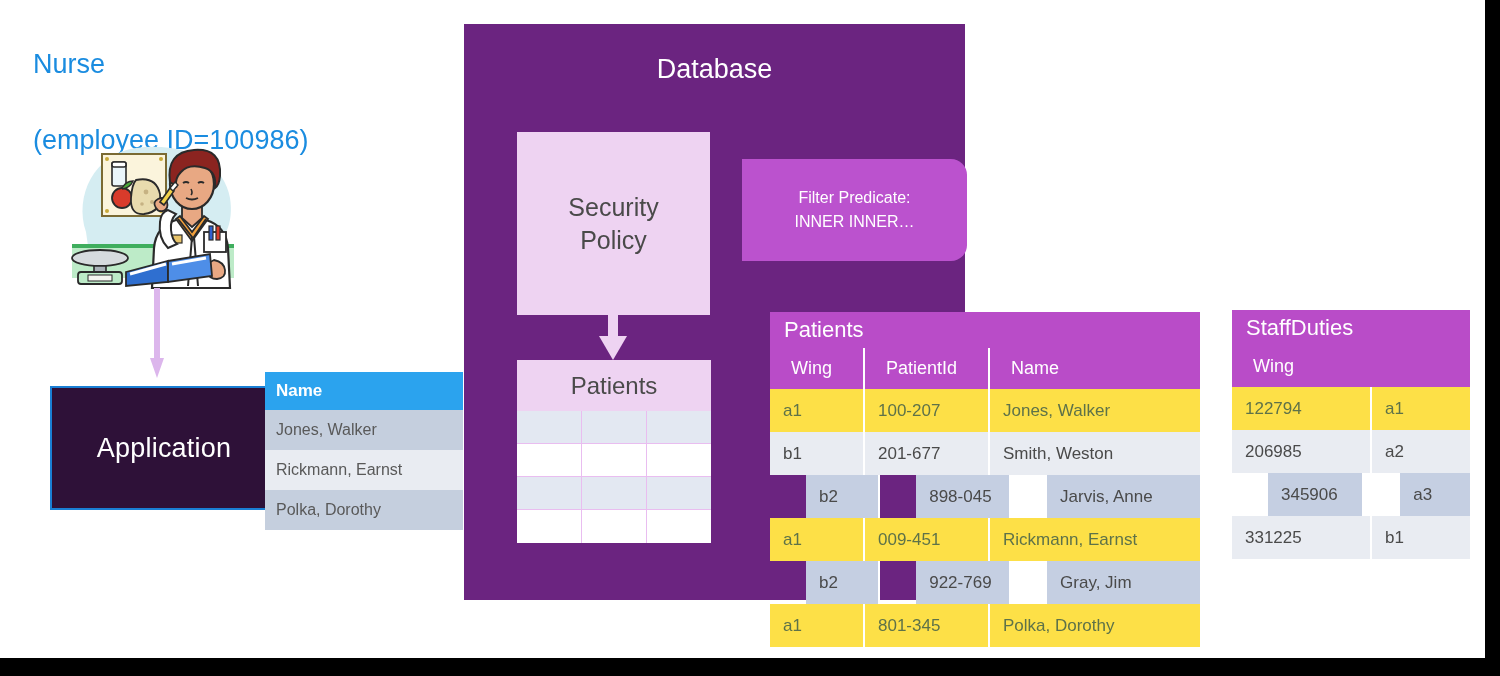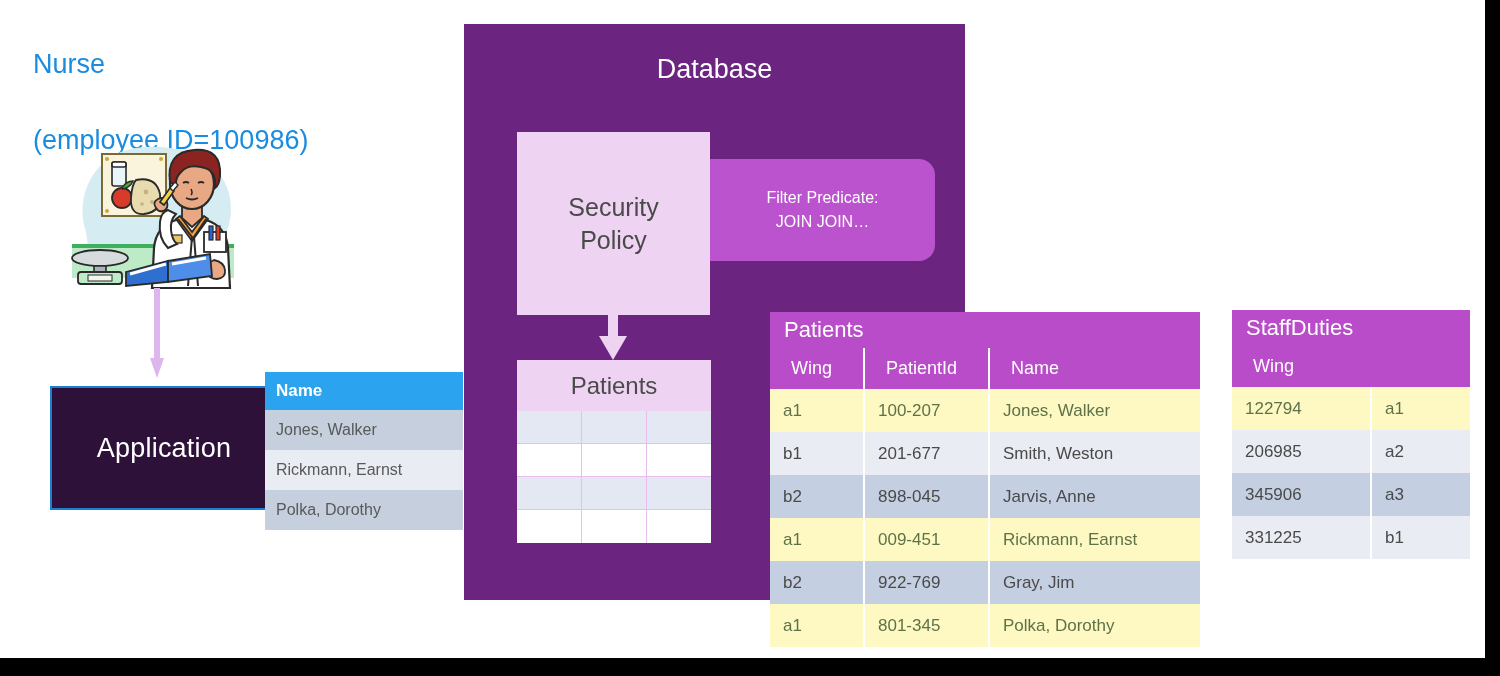--- a/index.html
+++ b/index.html
@@ -39,21 +39,21 @@
   
   .db-box{position:absolute;left:464px;top:24px;width:501px;height:576px;background:#6B2480;}
   .db-title{position:absolute;left:0;top:30px;width:501px;text-align:center;color:#ffffff;font-size:27px;}
 
   
   .sec-policy{position:absolute;left:517px;top:132px;width:193px;height:183px;background:#EED3F2;
               display:flex;flex-direction:column;align-items:center;justify-content:center;}
   .sec-policy span{color:#4A4A4A;font-size:25px;line-height:33px;display:block;text-align:center;}
 
   
-  .filter-callout{position:absolute;left:710px;top:159px;width:225px;height:102px;background:#BB52CE;
+  .filter-callout{position:absolute;left:742px;top:159px;width:225px;height:102px;background:#BB52CE;
                   border-radius:0 16px 16px 0;display:flex;flex-direction:column;
                   align-items:center;justify-content:center;}
   .filter-callout span{color:#ffffff;font-size:16px;line-height:24px;display:block;text-align:center;}
 
   
   .sec-arrow{position:absolute;left:597px;top:296px;width:32px;height:66px;}
 
   
   .inner-table{position:absolute;left:517px;top:360px;width:194px;height:183px;background:#ffffff;}
   .inner-table .t-hdr{height:51px;background:#EED3F2;color:#4A4A4A;font-size:24px;
@@ -71,22 +71,22 @@
   .dtable .title{background:#B94CC8;color:#ffffff;font-size:22px;padding:6px 14px;
                  box-sizing:border-box;height:36px;line-height:24px;}
   .dtable .hrow{display:flex;background:#B94CC8;height:41px;}
   .dtable .hrow .c{color:#ffffff;font-size:18px;padding:9px 21px;box-sizing:border-box;
                    border-right:2px solid #ffffff;line-height:23px;}
   .dtable .hrow .c:last-child{border-right:none;}
   .dtable .drow{display:flex;height:43px;}
   .dtable .drow .c{font-size:17px;padding:11px 13px;box-sizing:border-box;color:#4A4A4A;
                    border-right:2px solid #ffffff;line-height:21px;white-space:nowrap;overflow:hidden;}
   .dtable .drow .c:last-child{border-right:none;}
-  .dtable .drow.hl .c{background:#fef9c3;color:#5E7249;}
-  .dtable .drow.sh .c{background:#C5CFE2;}
+  .dtable .drow.hl .c{background:#fde047;color:#5E7249;}
+  .dtable .drow.sh .c{background:#C5CFE2;margin-left:36px;}
   .dtable .drow.lt .c{background:#E9ECF2;}
 
   
   #patients-table{left:770px;top:312px;width:430px;}
   #patients-table .c.c0{width:95px;}
   #patients-table .c.c1{width:125px;}
   #patients-table .c.c2{width:210px;}
 
   
   #staffduties-table{left:1232px;top:310px;width:238px;}
@@ -185,21 +185,21 @@
     <div class="row light">Rickmann, Earnst</div>
     <div class="row dark">Polka, Dorothy</div>
   </div>
 
   <div class="db-box">
     <div class="db-title">Database</div>
   </div>
 
   <div class="filter-callout">
     <span>Filter Predicate:</span>
-    <span>JOIN JOIN…</span>
+    <span>INNER INNER…</span>
   </div>
 
   <div class="sec-policy">
     <span>Security</span>
     <span>Policy</span>
   </div>
 
   <div class="sec-arrow">
     <svg viewBox="0 0 32 66" width="32" height="66">
       <rect x="11" y="0" width="10" height="42" fill="#EED3F2"></rect>

